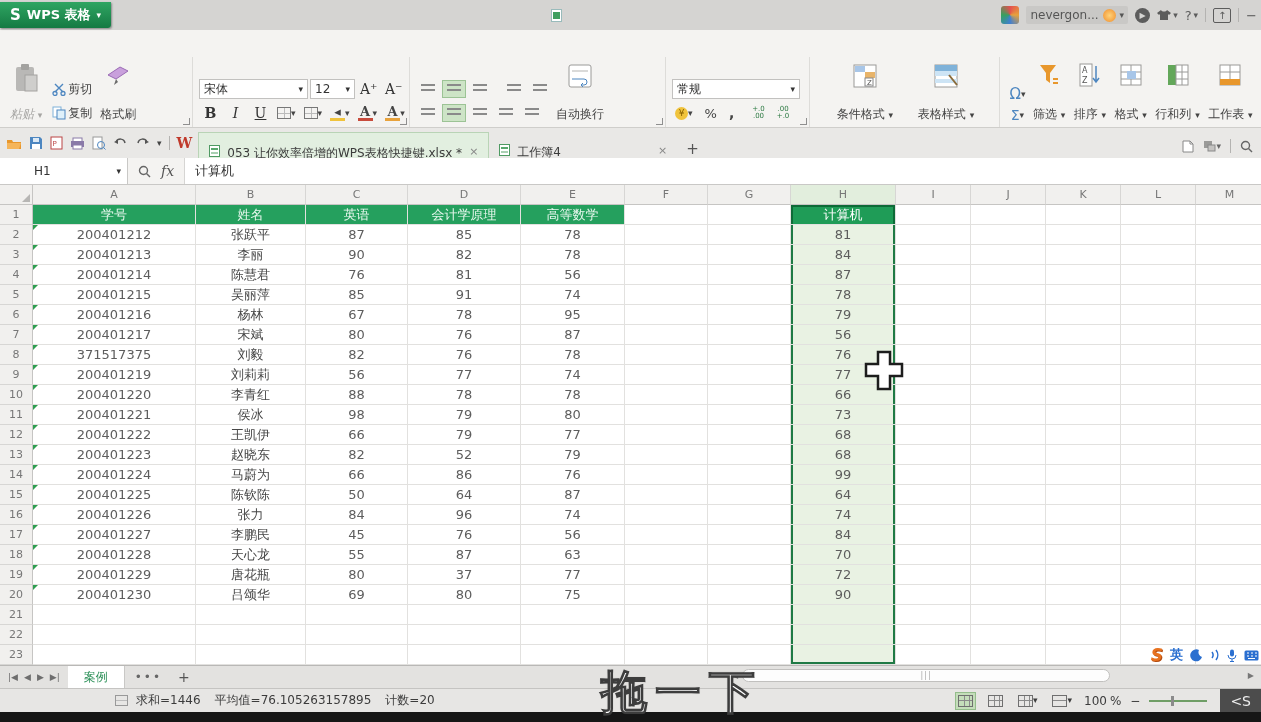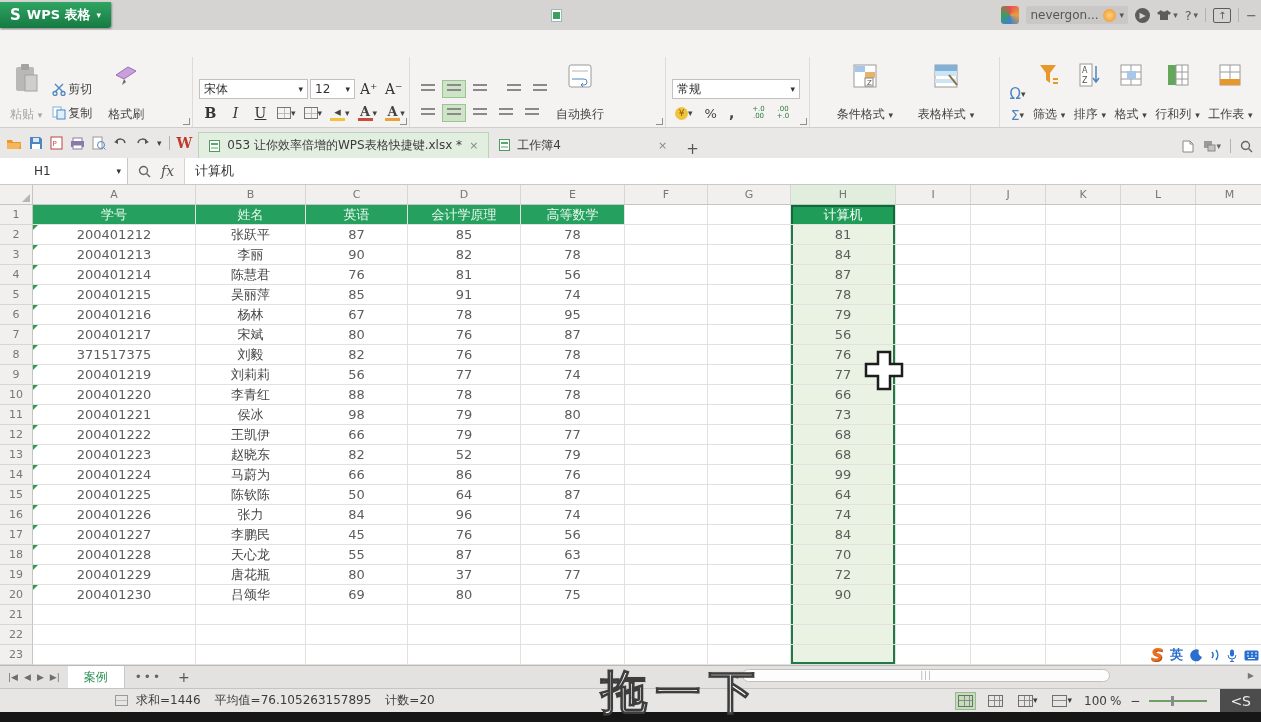--- a/index.html
+++ b/index.html
@@ -28,38 +28,38 @@
   .menubar{position:absolute;left:0;top:30px;width:100%;height:27px;background:#dad9d7;display:flex;align-items:flex-end;padding-left:8px;}
   .mtab{padding:5px 17px;font-size:13px;color:#3c3c3c;cursor:default;}
   .mtab.active{background:#f4f3f1;color:#279d5c;font-weight:bold;}
 
   
   .ribbon{position:absolute;left:0;top:57px;width:100%;height:71px;background:#f4f3f1;border-bottom:1px solid #cfcecb;display:flex;}
   .rgroup{position:relative;border-right:1px solid #dddcd9;padding:4px 4px 2px 6px;display:flex;}
   .exp{position:absolute;right:2px;bottom:2px;width:7px;height:7px;border-right:1px solid #8f8f8f;border-bottom:1px solid #8f8f8f;}
   .bigbtn{display:flex;flex-direction:column;align-items:center;justify-content:space-between;padding:2px 4px;}
   .bigbtn .lbl{font-size:12px;white-space:nowrap;}
-  .dim{color:#a6a5a3;}
+  .dim{color:#a6a5a3;font-style:italic;}
   .stack2{display:flex;flex-direction:column;justify-content:flex-end;}
   .minirow{display:flex;align-items:center;gap:2px;height:24px;}
   .combo{background:#fff;border:1px solid #c2c1bf;height:20px;display:flex;align-items:center;justify-content:space-between;padding:0 4px;font-size:12px;color:#333;}
   .fmt{font-family:"DejaVu Serif","Liberation Serif",serif;font-size:14px;color:#333;width:17px;text-align:center;}
   .li{display:inline-block;width:14px;height:10px;background:repeating-linear-gradient(#8a8a8a 0 2px,transparent 2px 5px);margin:2px;}
   .ibtn{display:inline-flex;align-items:center;justify-content:center;padding:1px 2px;border:1px solid transparent;}
   .ibtn.active{background:#cde4c6;border:1px solid #9cc395;}
   .bbox{width:14px;height:12px;border:1px solid #777;background:linear-gradient(#bbb,#bbb) 0 5px/14px 1px no-repeat,linear-gradient(#bbb,#bbb) 6px 0/1px 12px no-repeat;}
   .abar{font-family:"DejaVu Serif",serif;font-weight:bold;font-size:13px;line-height:11px;text-align:center;width:15px;}
   .abar .bar{display:block;height:3px;margin-top:1px;}
   .dec{font-size:7px;line-height:7px;color:#2c7a43;text-align:center;}
 
   
   .docbar{position:absolute;left:0;top:128px;width:100%;height:30px;background:#e9e8e6;display:flex;align-items:flex-end;}
   .qat{display:flex;align-items:center;gap:7px;height:100%;padding:0 6px;}
   .ftabs{display:flex;align-items:flex-end;height:100%;flex:1;}
-  .ftab{height:26px;display:flex;align-items:center;gap:7px;padding:0 10px;font-size:12px;color:#3c3c3c;}
+  .ftab{height:26px;display:flex;gap:7px;padding:12px 10px;font-size:12px;color:#3c3c3c;}
   .ftab.active{background:#e2efe0;border:1px solid #b9d4b6;border-bottom:none;}
   .ftab .x{color:#888;font-size:11px;}
   .sheet-ico{width:11px;height:12px;border:1px solid #4f9a63;background:linear-gradient(#fff,#fff);position:relative;}
   .sheet-ico::after{content:"";position:absolute;left:1px;top:2px;right:1px;height:2px;background:#59a86d;box-shadow:0 4px 0 #a9d0b2;}
   .plus{font-size:15px;color:#555;padding:0 9px;}
   .docbar-right{display:flex;align-items:center;gap:9px;padding:0 8px 5px 0;color:#666;}
 
   
   .fbar{position:absolute;left:0;top:158px;width:100%;height:27px;background:#f4f3f1;border-bottom:1px solid #c9c8c6;display:flex;align-items:center;}
   .namebox{width:128px;height:100%;background:#fff;border-right:1px solid #c9c8c6;display:flex;align-items:center;justify-content:space-between;padding:0 6px 0 34px;font-size:12px;color:#333;}
@@ -180,21 +180,21 @@
           <span>剪切</span>
         </div>
         <div class="minirow">
           <svg width="14" height="14" viewBox="0 0 14 14">
               <rect x="1" y="1" width="8" height="10" fill="#fff" stroke="#7fb2d9"></rect>
               <rect x="5" y="4" width="8" height="9" fill="#dff0fa" stroke="#4d86c0"></rect>
             </svg>
           <span>复制</span>
         </div>
       </div>
-      <div class="bigbtn" style="margin-left:12px">
+      <div class="bigbtn" style="margin-left:4px">
         <svg width="28" height="26" viewBox="0 0 28 26">
             <path d="M4 12 L16 4 L24 8 L12 16 Z" fill="#c9a0dc" stroke="#9a6bb5"></path>
             <path d="M12 16 L10 22 L14 19 Z" fill="#6b6b6b"></path>
           </svg>
         <span class="lbl">格式刷</span>
       </div>
       <span class="exp"></span>
     </div>
 
     <div class="rgroup" style="width:217px">

